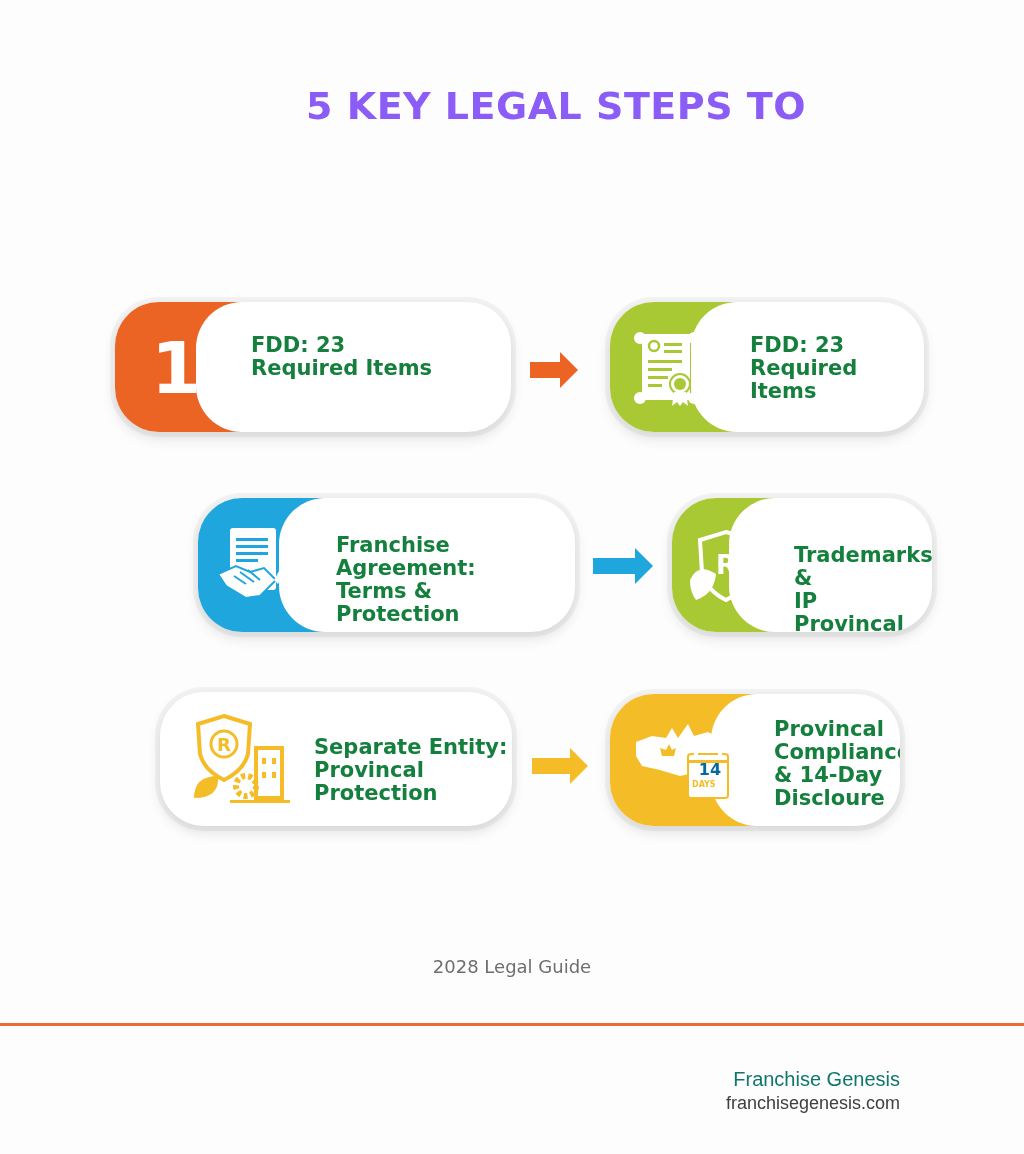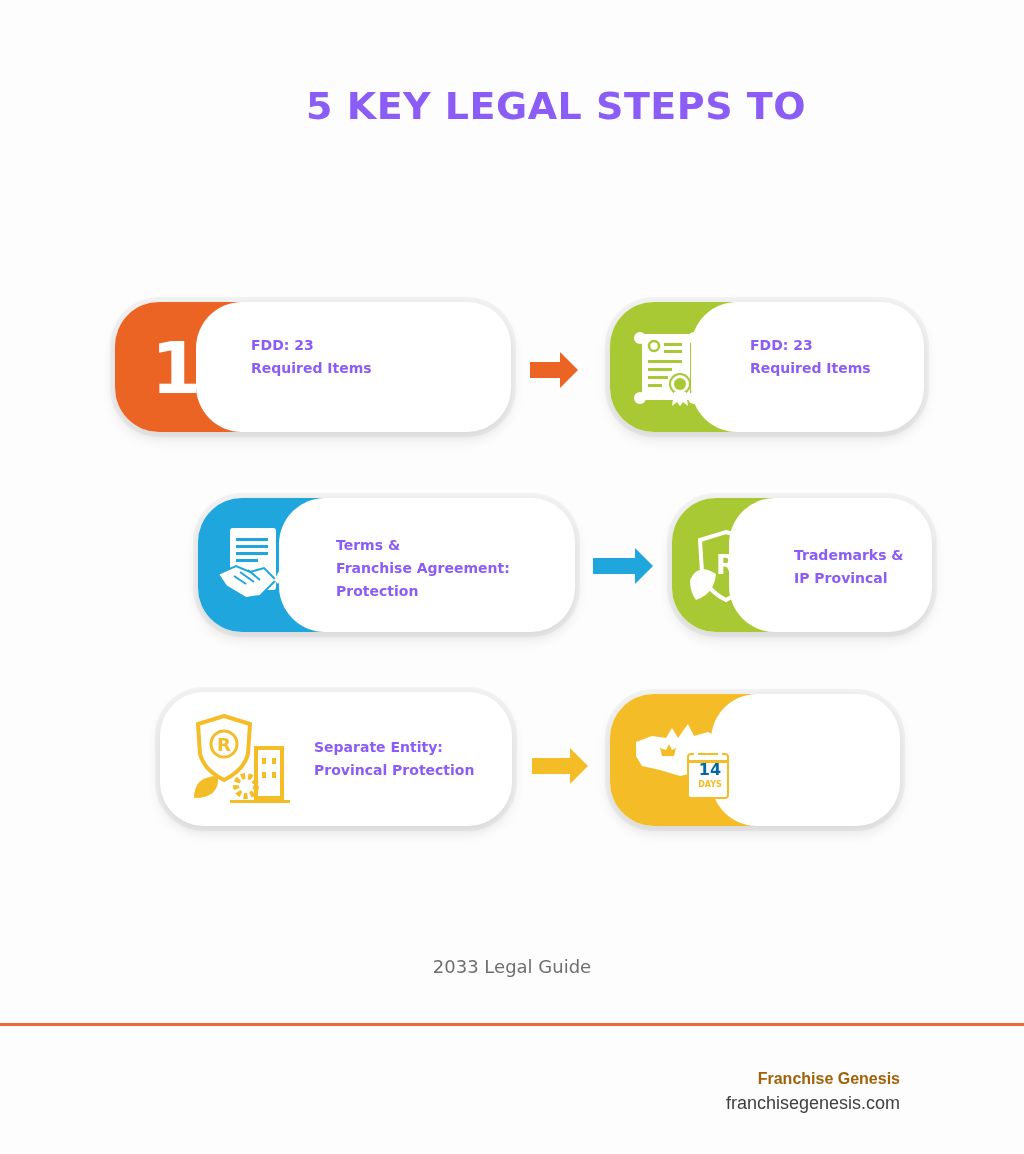--- a/index.html
+++ b/index.html
@@ -1,30 +1,30 @@
 <!DOCTYPE html>
 <html><head>
 <meta charset="utf-8">
 <style>
   html,body{margin:0;padding:0;}
   body{width:1024px;height:1154px;background:#fdfdfd;position:relative;overflow:hidden;font-family:"DejaVu Sans","Liberation Sans",sans-serif;}
   .title{position:absolute;left:0;top:80px;width:1024px;text-align:center;color:#8b5cf6;font-family:"DejaVu Sans",sans-serif;font-weight:bold;font-size:38px;line-height:52px;letter-spacing:0.5px;padding-left:44px;}
   .card{position:absolute;background:#fff;border-radius:44px;box-shadow:0 6px 14px rgba(0,0,0,0.12),0 0 0 5px #f3f3f3;overflow:hidden;}
   .card .band{position:absolute;left:0;top:0;bottom:0;}
   .card .band .cap{position:absolute;top:0;bottom:0;right:-1px;width:70px;background:#fff;border-radius:46px 0 0 46px;}
-  .card .txt{position:absolute;color:#8b5cf6;font-size:14px;line-height:23px;font-weight:600;}
+  .card .txt{position:absolute;color:#15803d;font-size:21px;line-height:23px;font-weight:600;}
   .arrow{position:absolute;height:36px;}
   .arrow .shaft{position:absolute;left:0;top:10px;height:16px;}
   .arrow .head{position:absolute;right:0;top:0;width:0;height:0;border-top:18px solid transparent;border-bottom:18px solid transparent;}
   .icon{position:absolute;}
   .num{position:absolute;color:#fff;font-weight:bold;font-size:72px;line-height:72px;}
   .subtitle{position:absolute;top:956px;left:0;width:1024px;text-align:center;color:#6e6e6e;font-size:18px;}
   .rule{position:absolute;top:1023px;left:0;width:1024px;height:3px;background:#eb6a35;}
   .brand{position:absolute;right:124px;top:1066px;text-align:right;}
-  .brand .name{color:#a16207;font-weight:bold;font-size:16px;line-height:26px;font-family:"Liberation Sans",sans-serif;}
+  .brand .name{color:#0f766e;font-weight:normal;font-size:20px;line-height:26px;font-family:"Liberation Sans",sans-serif;}
   .brand .url{color:#404040;font-size:18px;line-height:22px;font-family:"Liberation Sans",sans-serif;}
 </style>
 </head>
 <body>
 
 <div class="title">
   <div>5 KEY LEGAL STEPS TO</div>
 </div>
 
 <div class="card" style="left:115px;top:302px;width:396px;height:130px;">
@@ -78,22 +78,22 @@
     <rect x="14" y="4" width="46" height="62" rx="3" fill="#fff"></rect>
     <rect x="20" y="14" width="32" height="3" fill="#1fa6dc"></rect>
       <rect x="20" y="21" width="32" height="3" fill="#1fa6dc"></rect>
     <rect x="20" y="28" width="32" height="3" fill="#1fa6dc"></rect>
       <rect x="20" y="35" width="22" height="3" fill="#1fa6dc"></rect>
     <path d="M2 50 L20 42 L34 48 L48 44 L60 56 L44 72 L30 74 L10 62 Z" fill="#fff" stroke="#1fa6dc" stroke-width="2"></path>
     <path d="M18 52 L30 60 M24 48 L38 58 M32 46 L44 56" stroke="#1fa6dc" stroke-width="2"></path>
     <path d="M58 56 L76 24 L80 28 L62 60 Z" fill="#fff"></path>
   </svg>
   <div class="txt" style="left:138px;top:36px;">
+    <div>Franchise Agreement:</div>
     <div>Terms &amp;</div>
-    <div>Franchise Agreement:</div>
     <div>Protection</div>
   </div>
 </div>
 
 <div class="arrow" style="left:593px;top:548px;width:60px;">
   <div class="shaft" style="width:42px;background:#1fa6dc;"></div>
   <div class="head" style="border-left:18px solid #1fa6dc;"></div>
 </div>
 
 <div class="card" style="left:672px;top:498px;width:260px;height:134px;">
@@ -143,21 +143,27 @@
     </div>
   <svg class="icon" style="left:22px;top:22px;" width="102" height="86" viewBox="0 0 102 86">
     <path d="M4 26 L20 20 L34 22 L40 12 L46 22 L56 8 L62 20 L76 16 L88 22 L92 36 L80 46 L66 56 L48 60 L28 54 L10 50 L4 40 Z" fill="#fff"></path>
     <path d="M34 34 L37 28 L40 34 L44 32 L42 40 L36 40 L30 40 L28 32 Z" fill="#f4bd28"></path>
     <rect x="56" y="38" width="40" height="44" rx="3" fill="#fff" stroke="#f4bd28" stroke-width="2"></rect>
     <rect x="62" y="32" width="4" height="10" fill="#fff"></rect>
       <rect x="86" y="32" width="4" height="10" fill="#fff"></rect>
     <rect x="56" y="44" width="40" height="3" fill="#f4bd28"></rect>
   </svg>
   <div style="position:absolute;left:82px;top:68px;width:36px;text-align:center;color:#0369a1;font-weight:bold;font-size:16px;line-height:16px;">14</div>
-  <div style="position:absolute;left:82px;top:86px;width:36px;text-align:center;color:#f4bd28;font-weight:bold;font-size:8px;line-height:10px;">DAYS</div>
+  <div style="position:absolute;left:82px;top:86px;width:36px;color:#f4bd28;font-weight:bold;font-size:8px;line-height:10px;">DAYS</div>
+  <div class="txt" style="left:164px;top:24px;">
+    <div>Provincal</div>
+    <div>Compliance</div>
+    <div>&amp; 14-Day</div>
+    <div>Discloure</div>
+  </div>
 </div>
 
-<div class="subtitle">2033 Legal Guide</div>
+<div class="subtitle">2028 Legal Guide</div>
 <div class="rule"></div>
 <div class="brand">
   <div class="name">Franchise Genesis</div>
   <div class="url">franchisegenesis.com</div>
 </div>
 
 </body></html>

